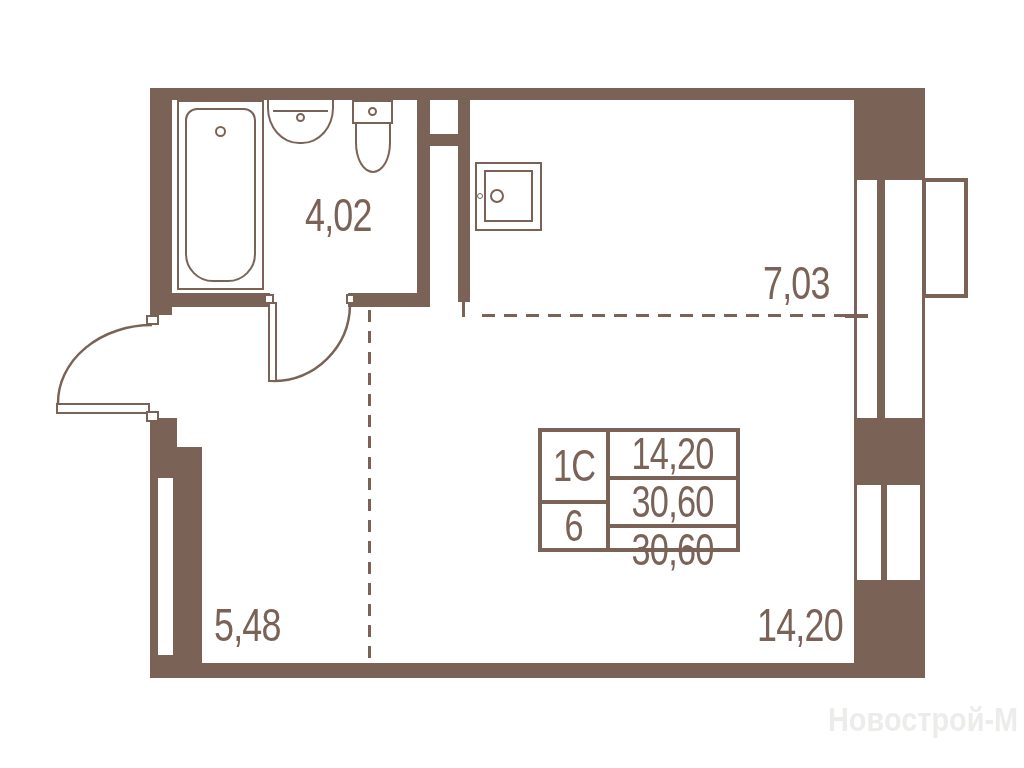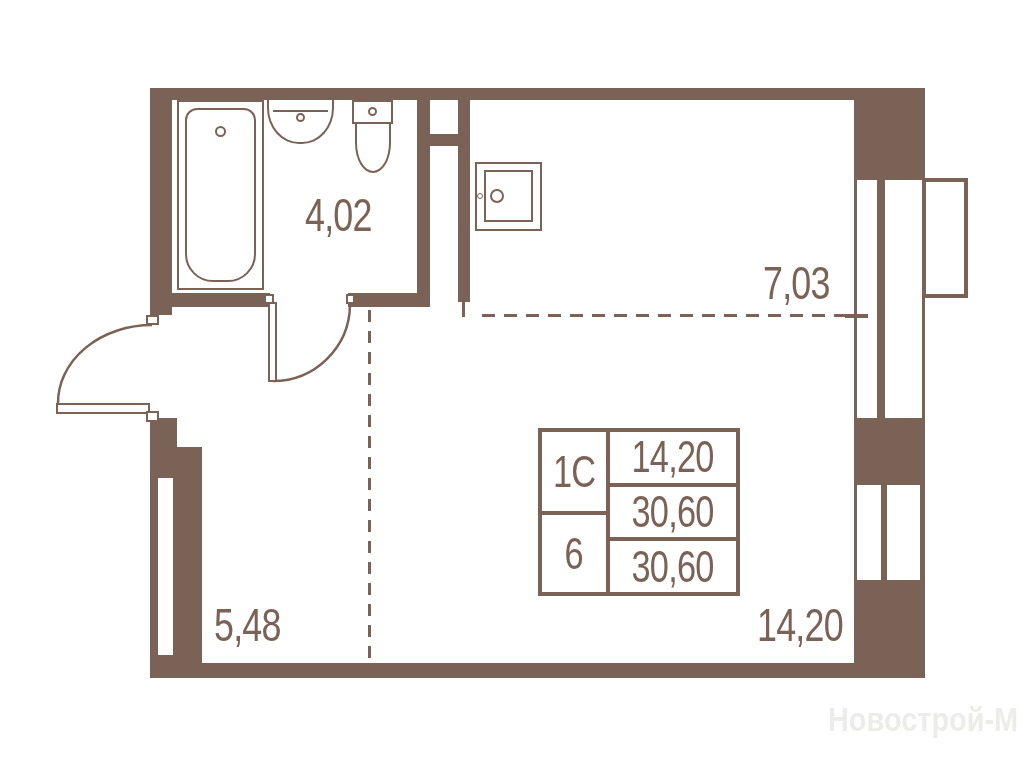--- a/index.html
+++ b/index.html
@@ -21,21 +21,21 @@
     background:repeating-linear-gradient(to bottom,var(--wall) 0 12px,transparent 12px 21px);}
   .dashh{position:absolute;height:3px;
     background:repeating-linear-gradient(to right,var(--wall) 0 13px,transparent 13px 22px);}
   .area-label{
     position:absolute;color:var(--text);font-size:46px;line-height:1;
     letter-spacing:-1px;transform:scaleX(0.78);transform-origin:left top;white-space:nowrap;
   }
   .svglayer{position:absolute;left:0;top:0;}
   
   #info-table{
-    position:absolute;left:538px;top:428px;width:202px;height:168px;
+    position:absolute;left:538px;top:428px;width:202px;height:124px;
     box-sizing:border-box;border:4px solid var(--wall);display:flex;background:#fff;
   }
   #info-table .col-left{width:64px;border-right:4px solid var(--wall);display:flex;flex-direction:column;}
   #info-table .col-right{flex:1;display:flex;flex-direction:column;}
   #info-table .tcell{display:flex;align-items:center;justify-content:center;color:var(--text);font-size:44px;line-height:1;}
   #info-table .tcell span{transform:scaleX(0.78);letter-spacing:-1px;white-space:nowrap;}
   #info-table .col-left .tcell.c1{height:79px;border-bottom:4px solid var(--wall);}
   #info-table .col-left .tcell.c2{flex:1;}
   #info-table .col-right .tcell{flex:1;}
   #info-table .col-right .tcell + .tcell{border-top:4px solid var(--wall);}

